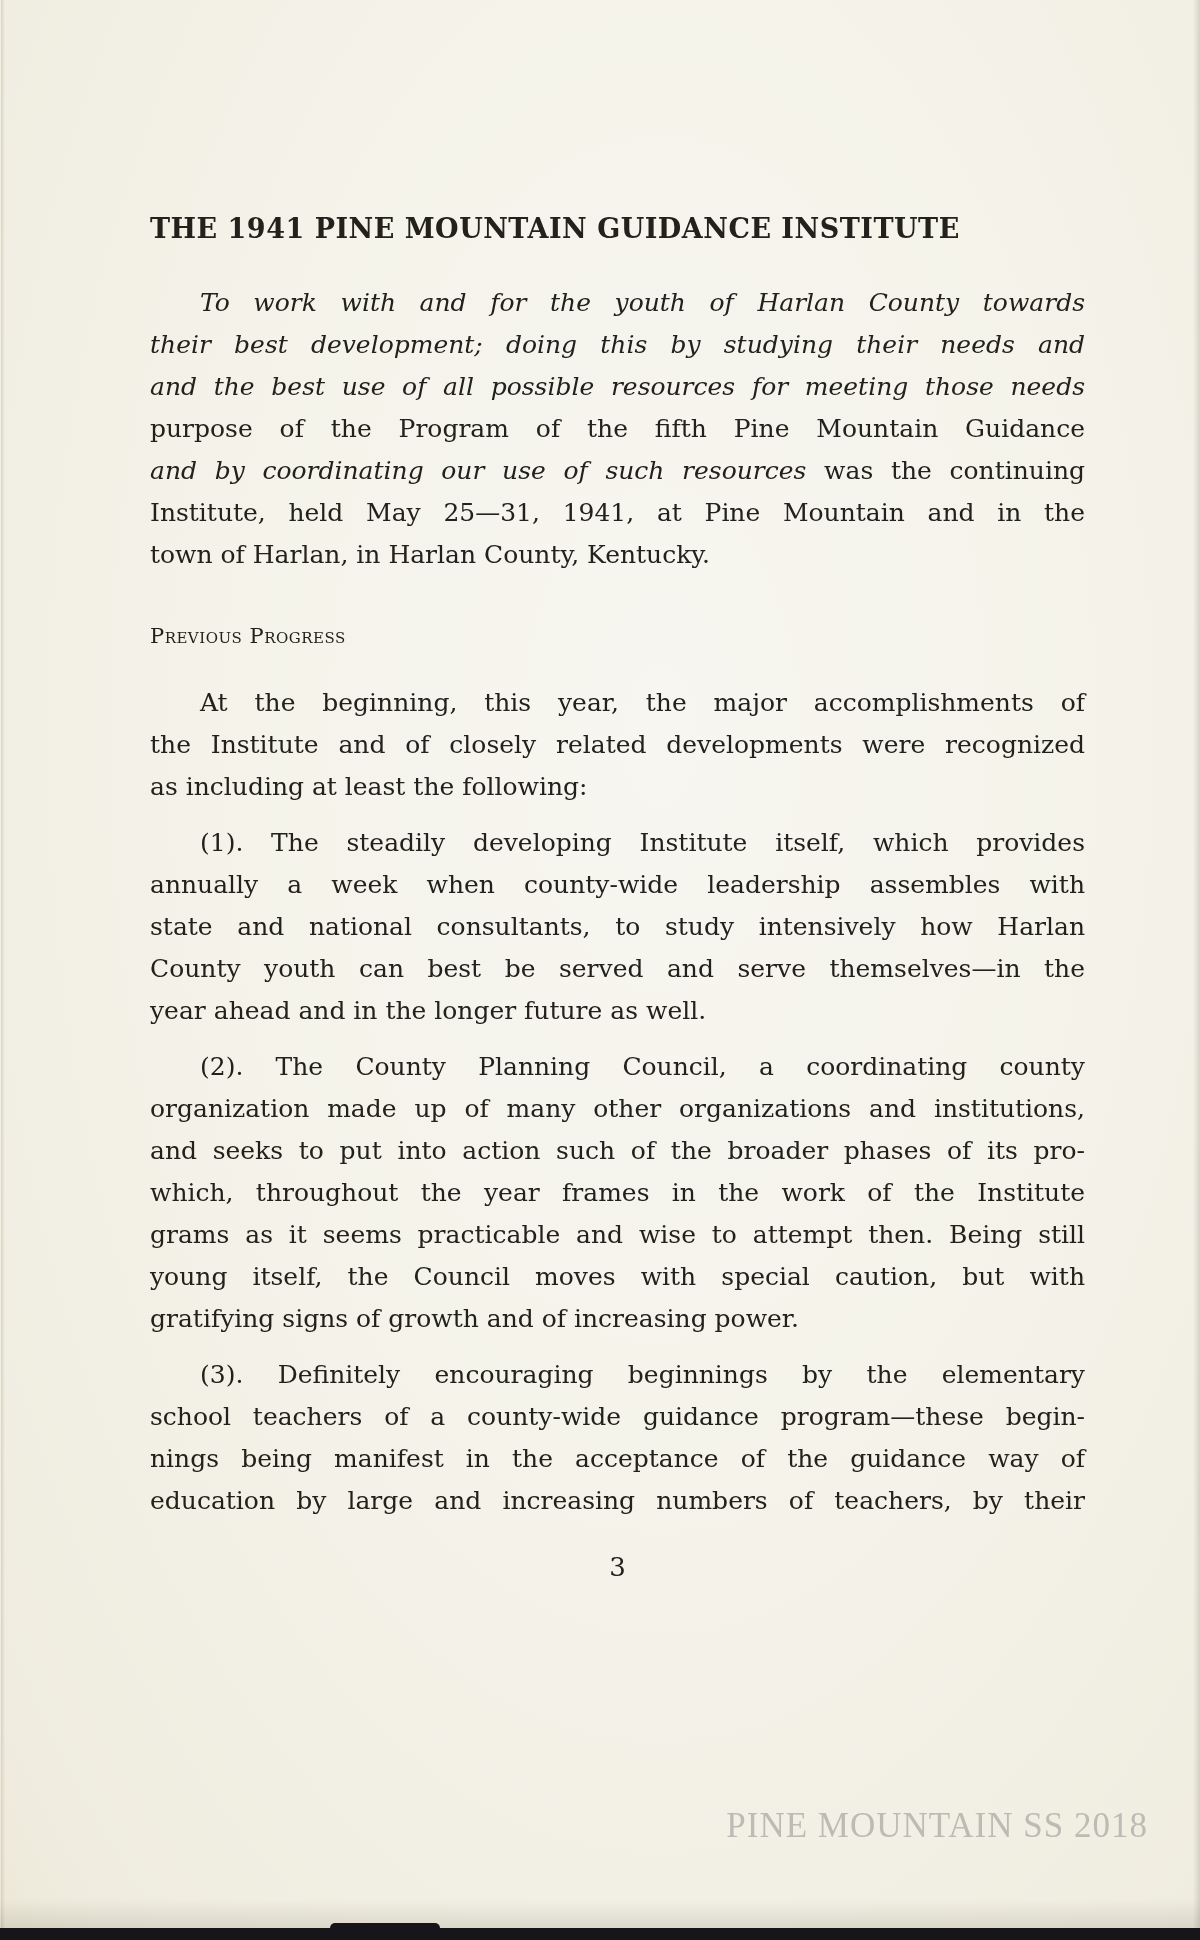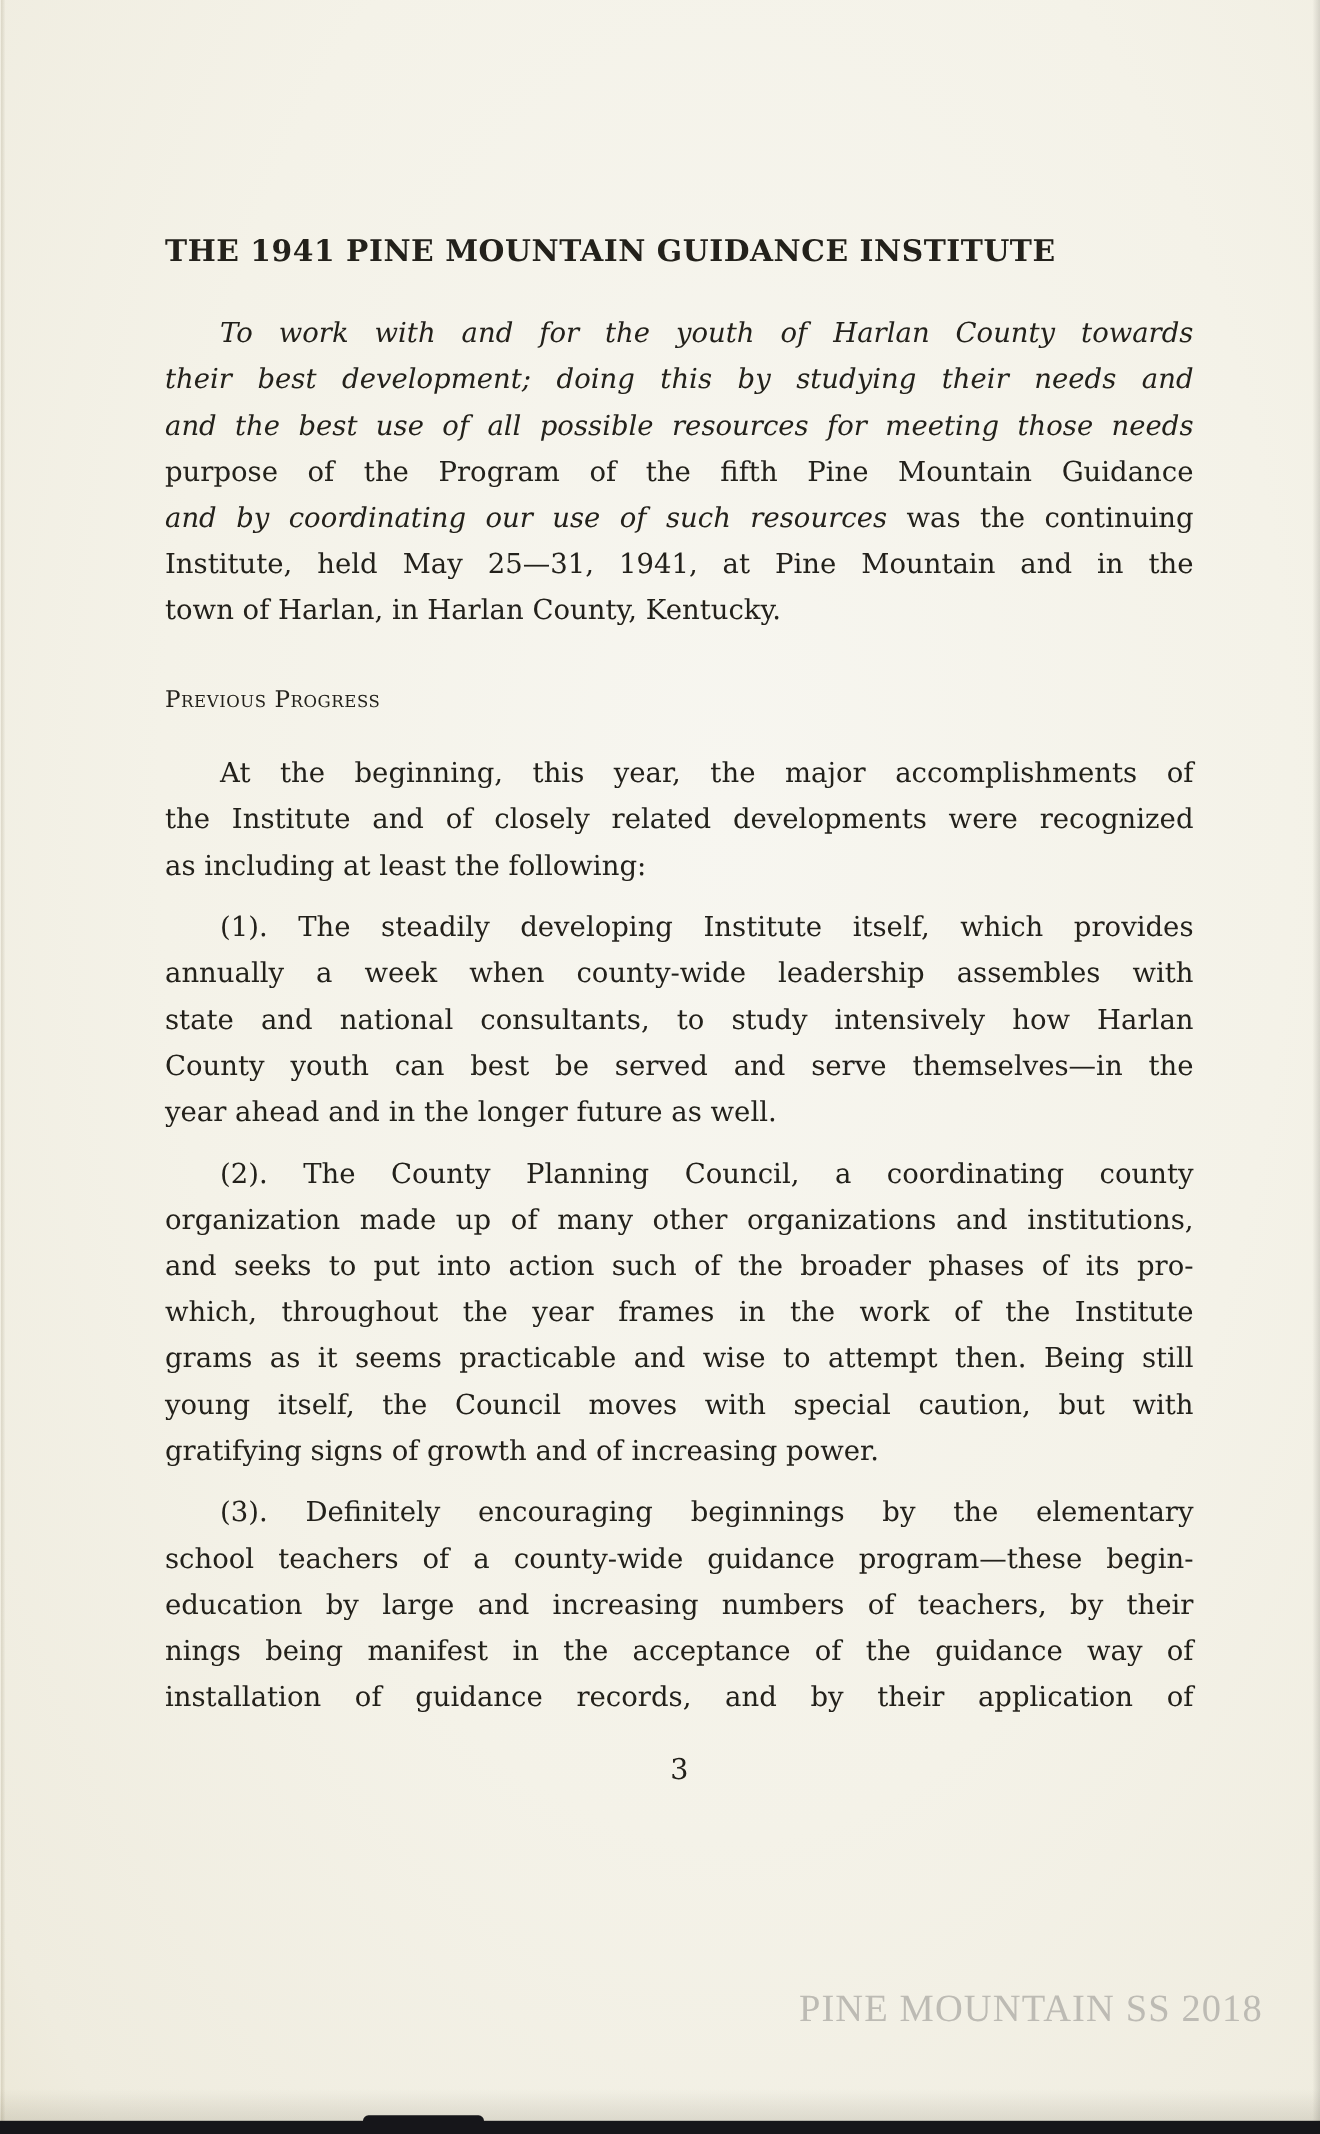--- a/index.html
+++ b/index.html
@@ -104,23 +104,22 @@
           <div class="line"><span>organization made up of many other organizations and institutions,</span></div>
           <div class="line"><span>and seeks to put into action such of the broader phases of its pro-</span></div>
           <div class="line"><span>which, throughout the year frames in the work of the Institute</span></div>
           <div class="line"><span>grams as it seems practicable and wise to attempt then. Being still</span></div>
           <div class="line"><span>young itself, the Council moves with special caution, but with</span></div>
           <div class="line noj"><span>gratifying signs of growth and of increasing power.</span></div>
         </div>
         <div class="para">
           <div class="line first"><span>(3). Definitely encouraging beginnings by the elementary</span></div>
           <div class="line"><span>school teachers of a county-wide guidance program—these begin-</span></div>
+          <div class="line"><span>nings being manifest in the acceptance of the guidance way of</span></div>
           <div class="line"><span>education by large and increasing numbers of teachers, by their</span></div>
-          <div class="line"><span>nings being manifest in the acceptance of the guidance way of</span></div>
-          <div class="line"><span>installation of guidance records, and by their application of</span></div>
         </div>
       </div>
     <div class="pageno">3</div>
   </div>
 
   <div class="watermark">PINE MOUNTAIN SS 2018</div>
 
   <div class="bottom-shadow"></div>
   <div class="corner-curve"></div>
   <div class="bottom-bar"></div>

